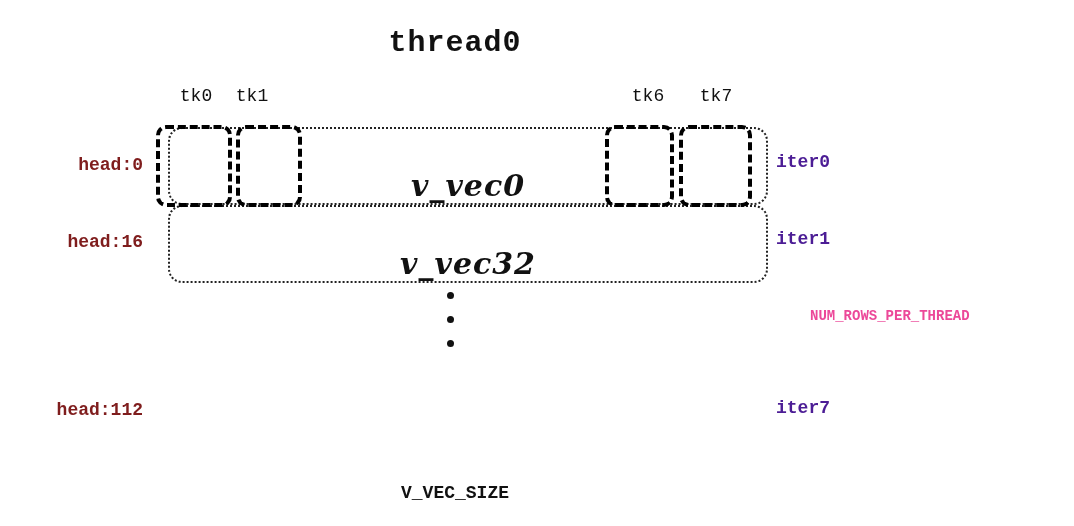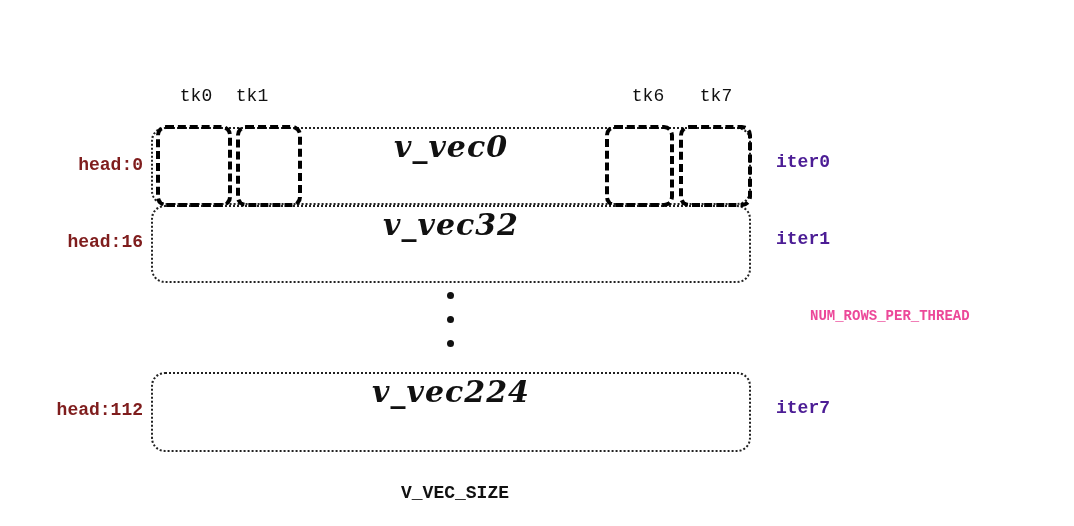--- a/index.html
+++ b/index.html
@@ -26,26 +26,26 @@
     position: absolute;
     top: 86px;
     width: 64px;
     text-align: center;
     font-size: 18px;
     font-weight: normal;
     color: #111;
   }
   .row {
     position: absolute;
-    left: 151px;
+    left: 168px;
     width: 600px;
     border: 2px dotted #222;
     border-radius: 14px;
     display: flex;
-    align-items: flex-start;
+    align-items: flex-end;
     justify-content: center;
     background: transparent;
   }
   .row1 { top: 127px; height: 78px; }
   .row2 { top: 205px; height: 78px; }
   .row3 { top: 372px; height: 80px; }
   .vec-label {
     font-family: "DejaVu Serif", serif;
     font-style: italic;
     font-weight: bold;
@@ -125,34 +125,32 @@
   }
   .vdots .d1 { top: 0; }
   .vdots .d2 { top: 24px; }
   .vdots .d3 { top: 48px; }
 </style>
 </head>
 <body>
 
 <div class="canvas">
 
+  <div class="title">thread0</div>
 
   <div class="tk-label" style="left:164px;">tk0</div>
   <div class="tk-label" style="left:220px;">tk1</div>
   <div class="tk-label" style="left:616px;text-align:center;">tk6</div>
   <div class="tk-label" style="left:684px;">tk7</div>
 
   <div class="row row1">
     <span class="vec-label">v_vec0</span>
   </div>
   <div class="row row2">
     <span class="vec-label">v_vec32</span>
-  </div>
-  <div class="row row3">
-    <span class="vec-label">v_vec224</span>
   </div>
 
   <div class="dashed-box box0"></div>
   <div class="dashed-box box1"></div>
   <div class="dashed-box box6"></div>
   <div class="dashed-box box7"></div>
 
   <div class="head-label head0">head:0</div>
   <div class="head-label head1">head:16</div>
   <div class="head-label head2">head:112</div>

